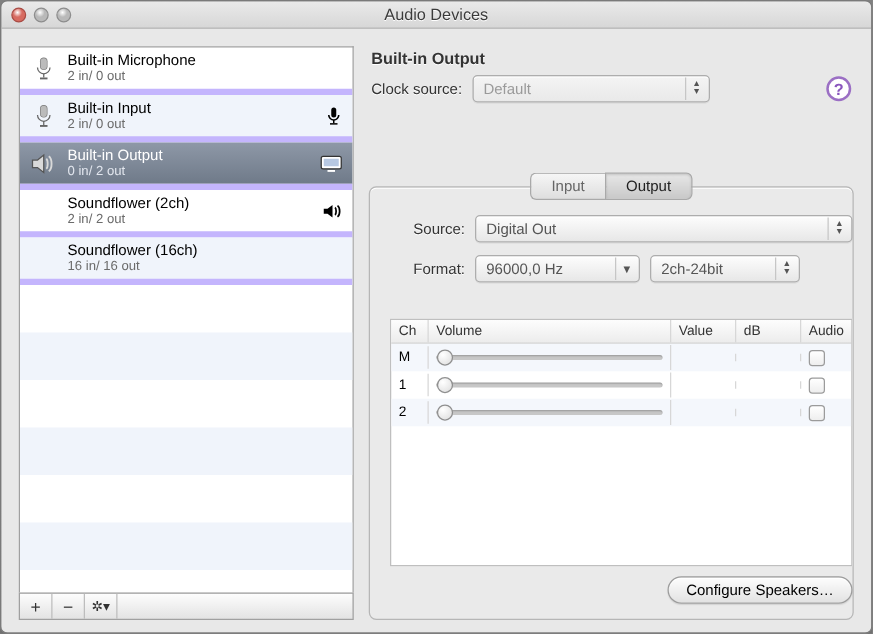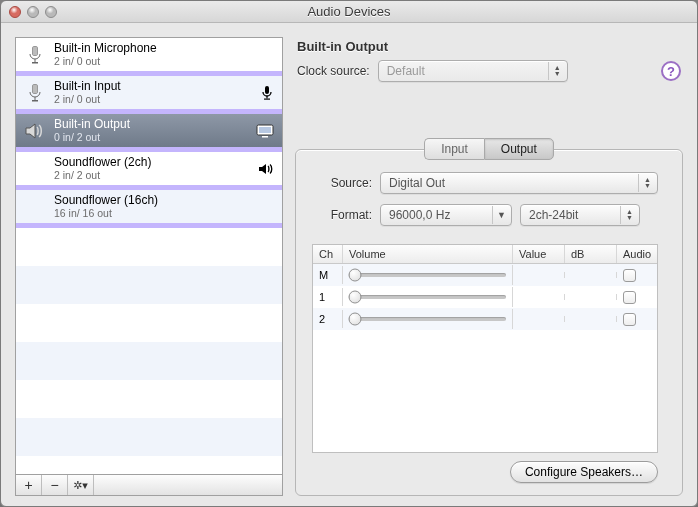--- a/index.html
+++ b/index.html
@@ -181,33 +181,33 @@
     background: linear-gradient(#e7e7e7,#c8c8c8);
     color:#222;
     box-shadow: inset 0 1px 2px rgba(0,0,0,.15);
   }
   .panel {
     flex:1;
     border:1px solid #b6b6b6;
     border-radius:6px;
     background: #eaeaea;
     box-shadow: inset 0 1px 0 #fff;
-    padding: 22px 24px 12px 16px;
+    padding: 22px 0 12px 16px;
     display:flex;flex-direction:column;
   }
   .formrow {
     display:flex;align-items:center; gap:8px; margin-bottom:10px;
   }
   .formrow .lbl { width:60px; text-align:right; color:#333; text-shadow:0 1px 0 #fff;}
 
   .chantable {
     border:1px solid #bfbfbf;
     background:#fff;
     border-radius:0;
-    margin-top:8px;
+    margin-top:19px;
     flex:1;
     overflow:hidden;
   }
   .chanhead {
     display:flex;
     background: linear-gradient(#fdfdfd,#ececec);
     border-bottom:1px solid #c9c9c9;
     font-size:11px; color:#333;
   }
   .chanhead div, .chanrow div.cell {

